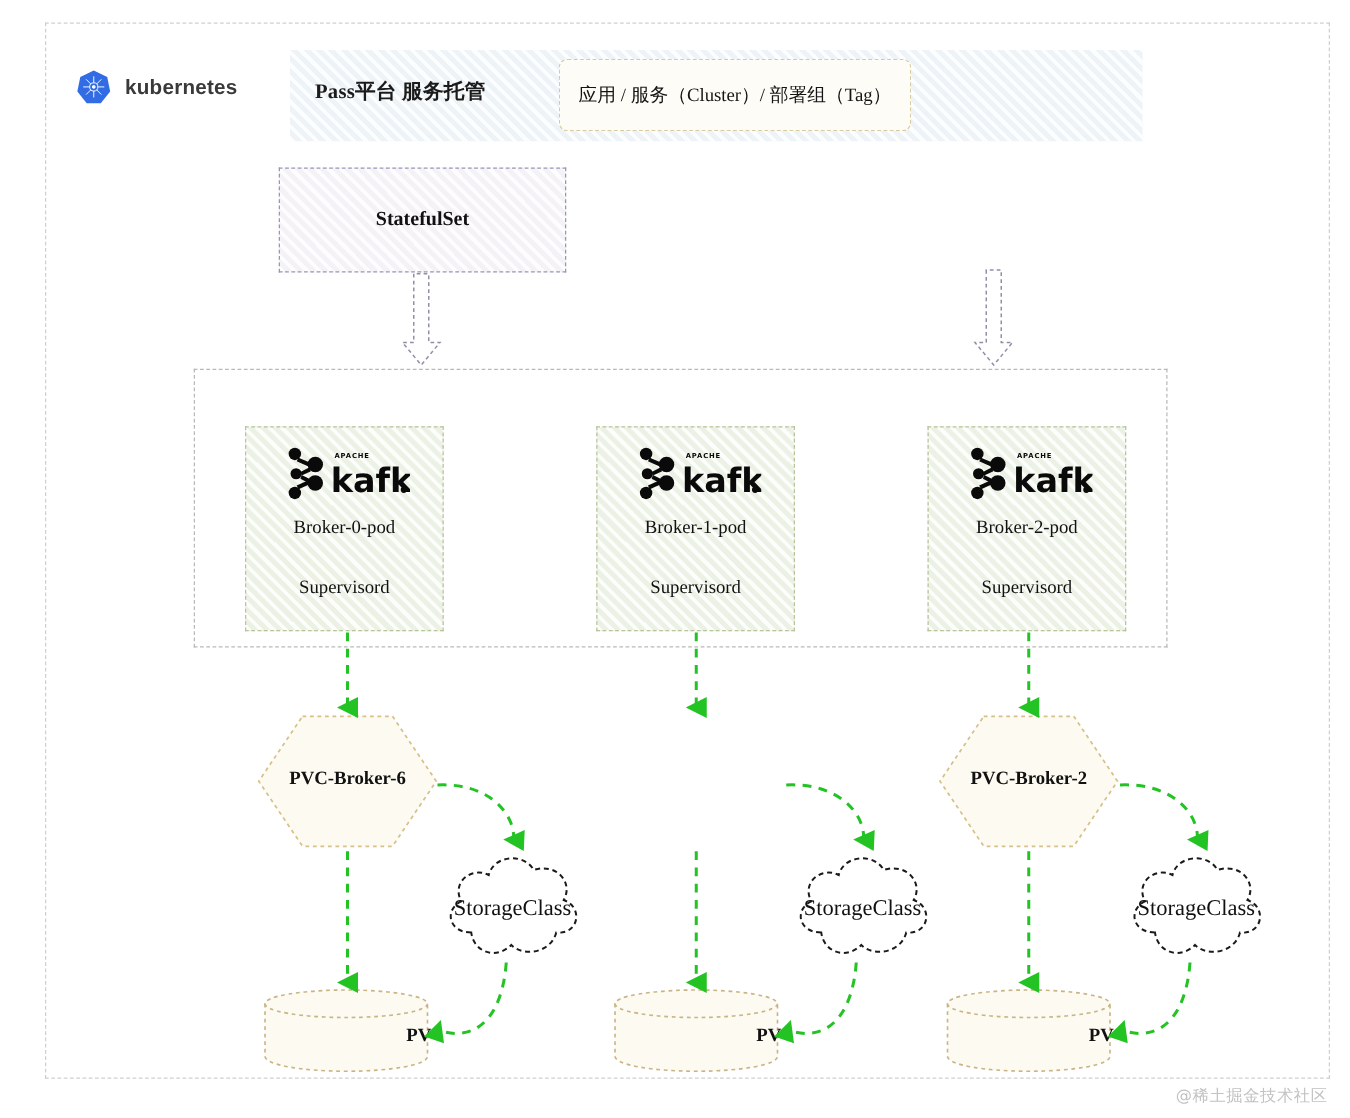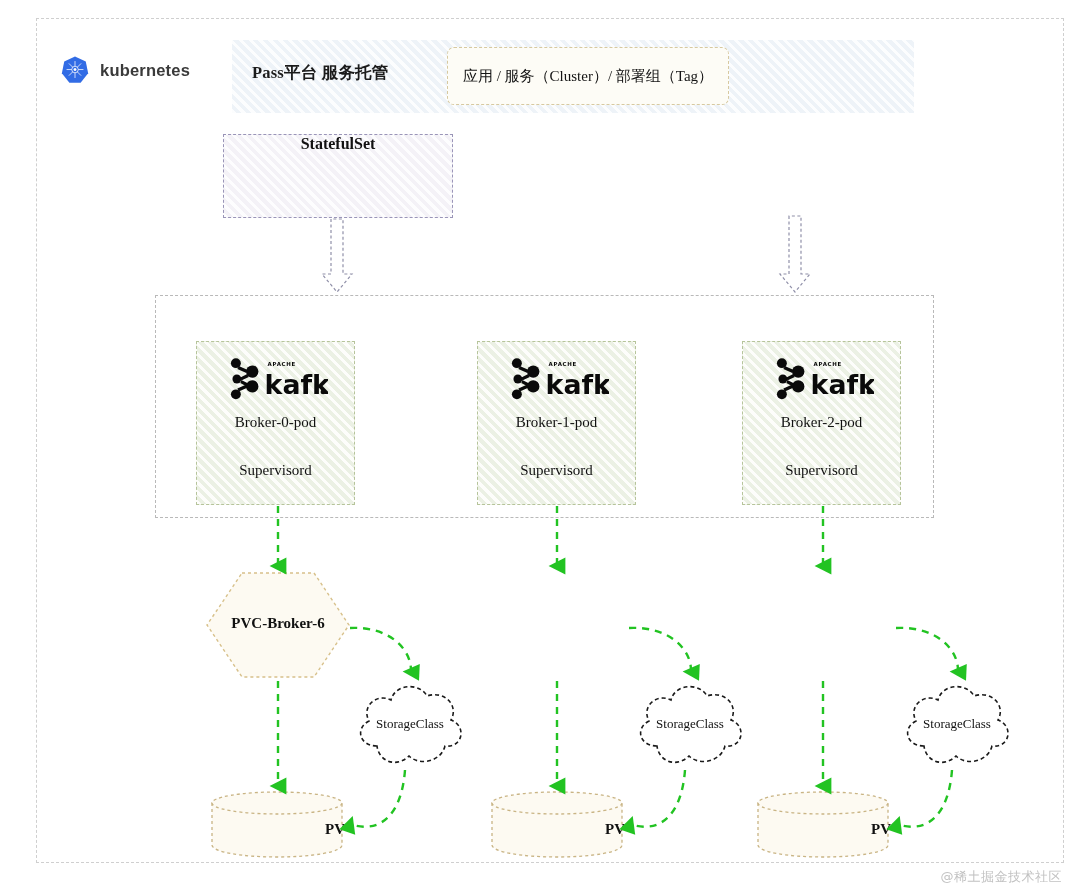--- a/index.html
+++ b/index.html
@@ -86,21 +86,21 @@
 
   
   .hatch-box {
     position: absolute;
     border: 1px dashed #9a95b8;
     background-color: #f7f5fa;
     background-image:
       repeating-linear-gradient(45deg,
         rgba(255,255,255,0.8) 0px, rgba(255,255,255,0.8) 3px,
         rgba(0,0,0,0.012) 3px, rgba(0,0,0,0.012) 7px);
-    display: flex; justify-content: center;
+    display: flex; align-items: center; justify-content: center;
   }
   .hatch-box span {
     font-family: "Liberation Serif", serif;
     font-weight: bold;
     font-size: 16px;
     color: #111;
   }
   #statefulset-box { left: 223px; top: 134px; width: 230px; height: 84px; }
   #webhook-box     { left: 681px; top: 131px; width: 228px; height: 84px; }
 
@@ -166,21 +166,21 @@
   
   .cloud {
     position: absolute;
     width: 122px; height: 96px;
   }
   .cloud svg { position: absolute; left: 0; top: 0; width: 122px; height: 96px; }
   .cloud .cloud-text {
     position: absolute; left: 0; right: 0; top: 40px;
     text-align: center;
     font-family: "Liberation Serif", serif;
-    font-size: 13px;
+    font-size: 18px;
     color: #111;
   }
   #sc-0 { left: 349px; top: 676px; }
   #sc-1 { left: 629px; top: 676px; }
   #sc-2 { left: 896px; top: 676px; }
 
   
   .pv {
     position: absolute;
     width: 136px; height: 70px;
@@ -318,20 +318,26 @@
     <div class="pod-label name">Broker-2-pod</div>
     <div class="pod-label proc">Supervisord</div>
   </div>
 
   <div class="pvc" id="pvc-0">
     <svg viewBox="0 0 148 110">
         <polygon points="38,3 110,3 145,55 110,107 38,107 3,55" fill="#fdfaf2" stroke="#d7c08a" stroke-width="1.4" stroke-dasharray="3,3"></polygon>
       </svg>
     <div class="pvc-text">PVC-Broker-6</div>
   </div>
+  <div class="pvc" id="pvc-2">
+    <svg viewBox="0 0 148 110">
+        <polygon points="38,3 110,3 145,55 110,107 38,107 3,55" fill="#fdfaf2" stroke="#d7c08a" stroke-width="1.4" stroke-dasharray="3,3"></polygon>
+      </svg>
+    <div class="pvc-text">PVC-Broker-2</div>
+  </div>
 
   <div class="cloud" id="sc-0">
     <svg viewBox="0 0 122 96">
         <path d="M28 70 C10 70 6 52 20 45 C12 30 28 17 42 24
       C46 8 70 6 78 20 C96 14 110 30 102 44 C118 50 114 72 96 70
       C92 86 70 90 60 80 C48 92 30 86 28 70 Z" fill="#ffffff" stroke="#1a1a1a" stroke-width="1.6" stroke-dasharray="4,3"></path>
       </svg>
     <div class="cloud-text">StorageClass</div>
   </div>
   <div class="cloud" id="sc-1">

